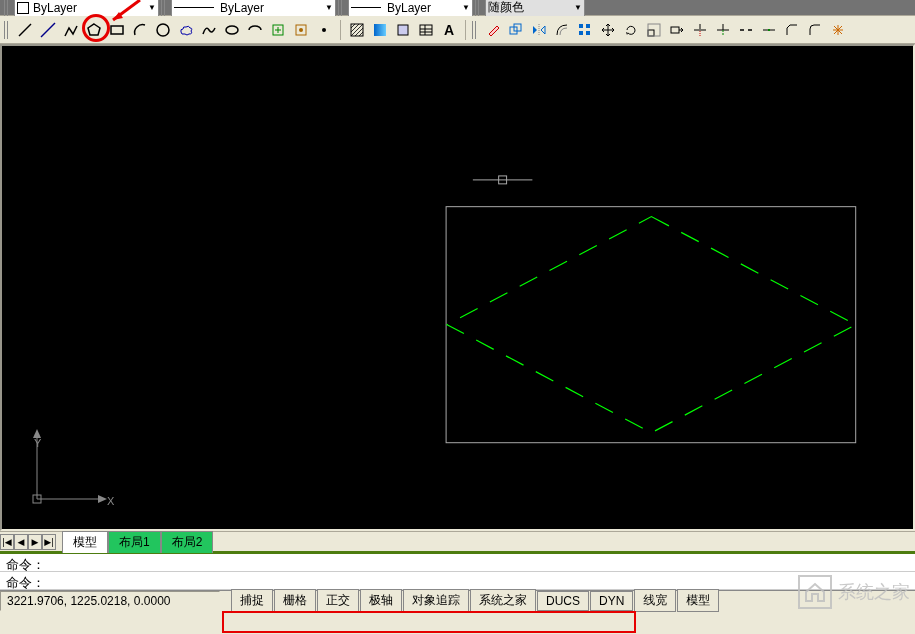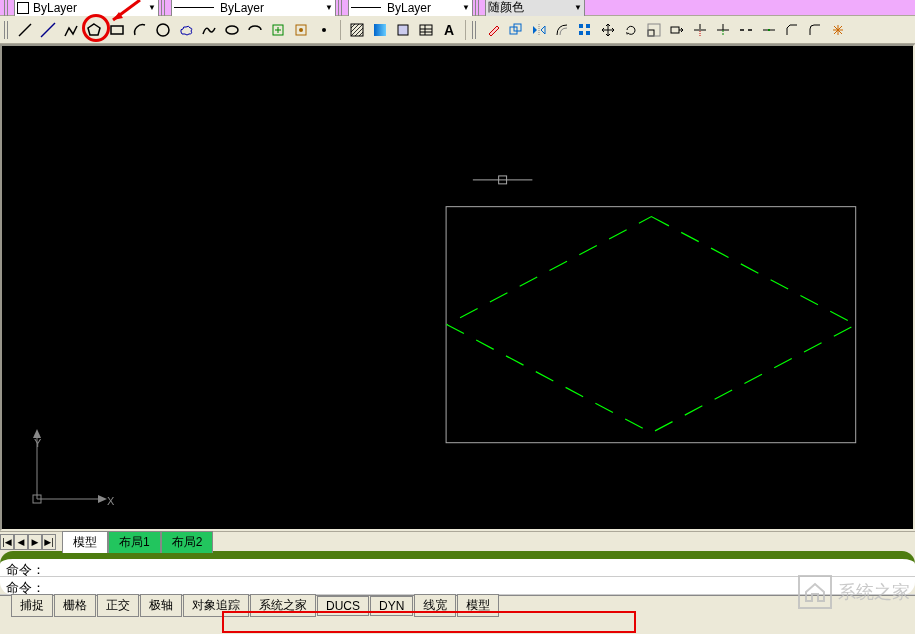--- a/index.html
+++ b/index.html
@@ -1,18 +1,18 @@
 <!DOCTYPE html>
 <html><head>
   <meta charset="utf-8">
   <style>
     * { margin: 0; padding: 0; box-sizing: border-box; }
     body { font-family: "SimSun", sans-serif; font-size: 12px; background: #ece9d8; width: 915px; height: 634px; overflow: hidden; }
     
-    .property-bar { display: flex; align-items: center; height: 16px; background: #f0abfc; border-bottom: 1px solid #aca899; padding: 1px 4px; gap: 2px; }
+    .property-bar { display: flex; align-items: center; height: 16px; background: #737373; border-bottom: 1px solid #aca899; padding: 1px 4px; gap: 2px; }
     .grip { width: 6px; height: 18px; background: repeating-linear-gradient(to right, #888 0, #888 1px, transparent 1px, transparent 3px); margin-right: 2px; }
     .dropdown { height: 19px; border: 1px solid #888; background: #fff; display: flex; align-items: center; padding: 0 2px; font-size: 12px; }
     .dropdown .arrow { margin-left: auto; font-size: 8px; color: #000; }
     .dd-layer { width: 145px; }
     .dd-linetype { width: 165px; }
     .dd-linetype2 { width: 125px; }
     .dd-color { width: 100px; background: #e0e0e0; align-items: center; }
     .swatch { width: 12px; height: 12px; border: 1px solid #000; background: #fff; margin-right: 4px; }
     .line-sample { width: 40px; height: 1px; background: #000; margin-right: 6px; }
     .line-sample2 { width: 30px; height: 1px; background: #000; margin-right: 6px; }
@@ -27,21 +27,21 @@
     
     .canvas-area { background: #000; height: 487px; position: relative; border: 2px inset #ece9d8; }
     .ucs { position: absolute; left: 20px; bottom: 15px; }
     .ucs-label { position: absolute; color: #888; font-size: 11px; }
     
     .tabs-bar { height: 20px; background: #ece9d8; display: flex; align-items: center; border-top: 1px solid #aca899; }
     .tab-nav-btn { width: 14px; height: 16px; border: 1px solid #888; background: #ece9d8; display: flex; align-items: center; justify-content: center; font-size: 9px; cursor: pointer; }
     .tab-item { padding: 2px 10px; border: 1px solid #888; background: #fff; font-size: 12px; cursor: pointer; border-bottom: none; }
     .tab-item.inactive { background: #22c55e; }
     
-    .cmd-area { background: #fff; border-top: 8px solid #4d7c0f; border-radius: 13px; }
+    .cmd-area { background: #fff; border-top: 3px solid #4d7c0f; }
     .cmd-line { padding: 2px 6px; font-size: 13px; color: #000; border-bottom: 1px solid #ccc; height: 18px; white-space: nowrap; overflow: hidden; }
     
     .status-bar { height: 20px; background: #ece9d8; display: flex; align-items: center; border-top: 1px solid #888; font-size: 12px; }
     .coord-box { width: 220px; padding: 2px 6px; border: 1px inset #ece9d8; }
     .status-btn { padding: 2px 8px; border: 1px solid #888; background: #ece9d8; cursor: pointer; margin-left: 1px; }
     
     .watermark { position: absolute; right: 5px; bottom: 25px; z-index: 5; opacity: 0.85; text-align: right; }
     .watermark-txt { color: #c0c0c0; font-size: 18px; font-weight: 500; display: flex; align-items: center; gap: 6px; }
     .watermark-logo { width: 34px; height: 34px; border: 2px solid #c0c0c0; display: flex; align-items: center; justify-content: center; color: #c0c0c0; font-size: 18px; }
   </style>
@@ -313,20 +313,21 @@
   <div class="tab-item inactive">布局1</div>
   <div class="tab-item inactive">布局2</div>
 </div>
 
 <div class="cmd-area">
   <div class="cmd-line">命令：</div>
   <div class="cmd-line">命令：</div>
 </div>
 
 <div class="status-bar">
+  <div class="coord-box">3221.9706, 1225.0218, 0.0000</div>
   <div style="width:10px;"></div>
   <div class="status-btn">捕捉</div>
   <div class="status-btn">栅格</div>
   <div class="status-btn">正交</div>
   <div class="status-btn">极轴</div>
   <div class="status-btn">对象追踪</div>
   <div class="status-btn">系统之家</div>
   <div class="status-btn">DUCS</div>
   <div class="status-btn">DYN</div>
   <div class="status-btn">线宽</div>

